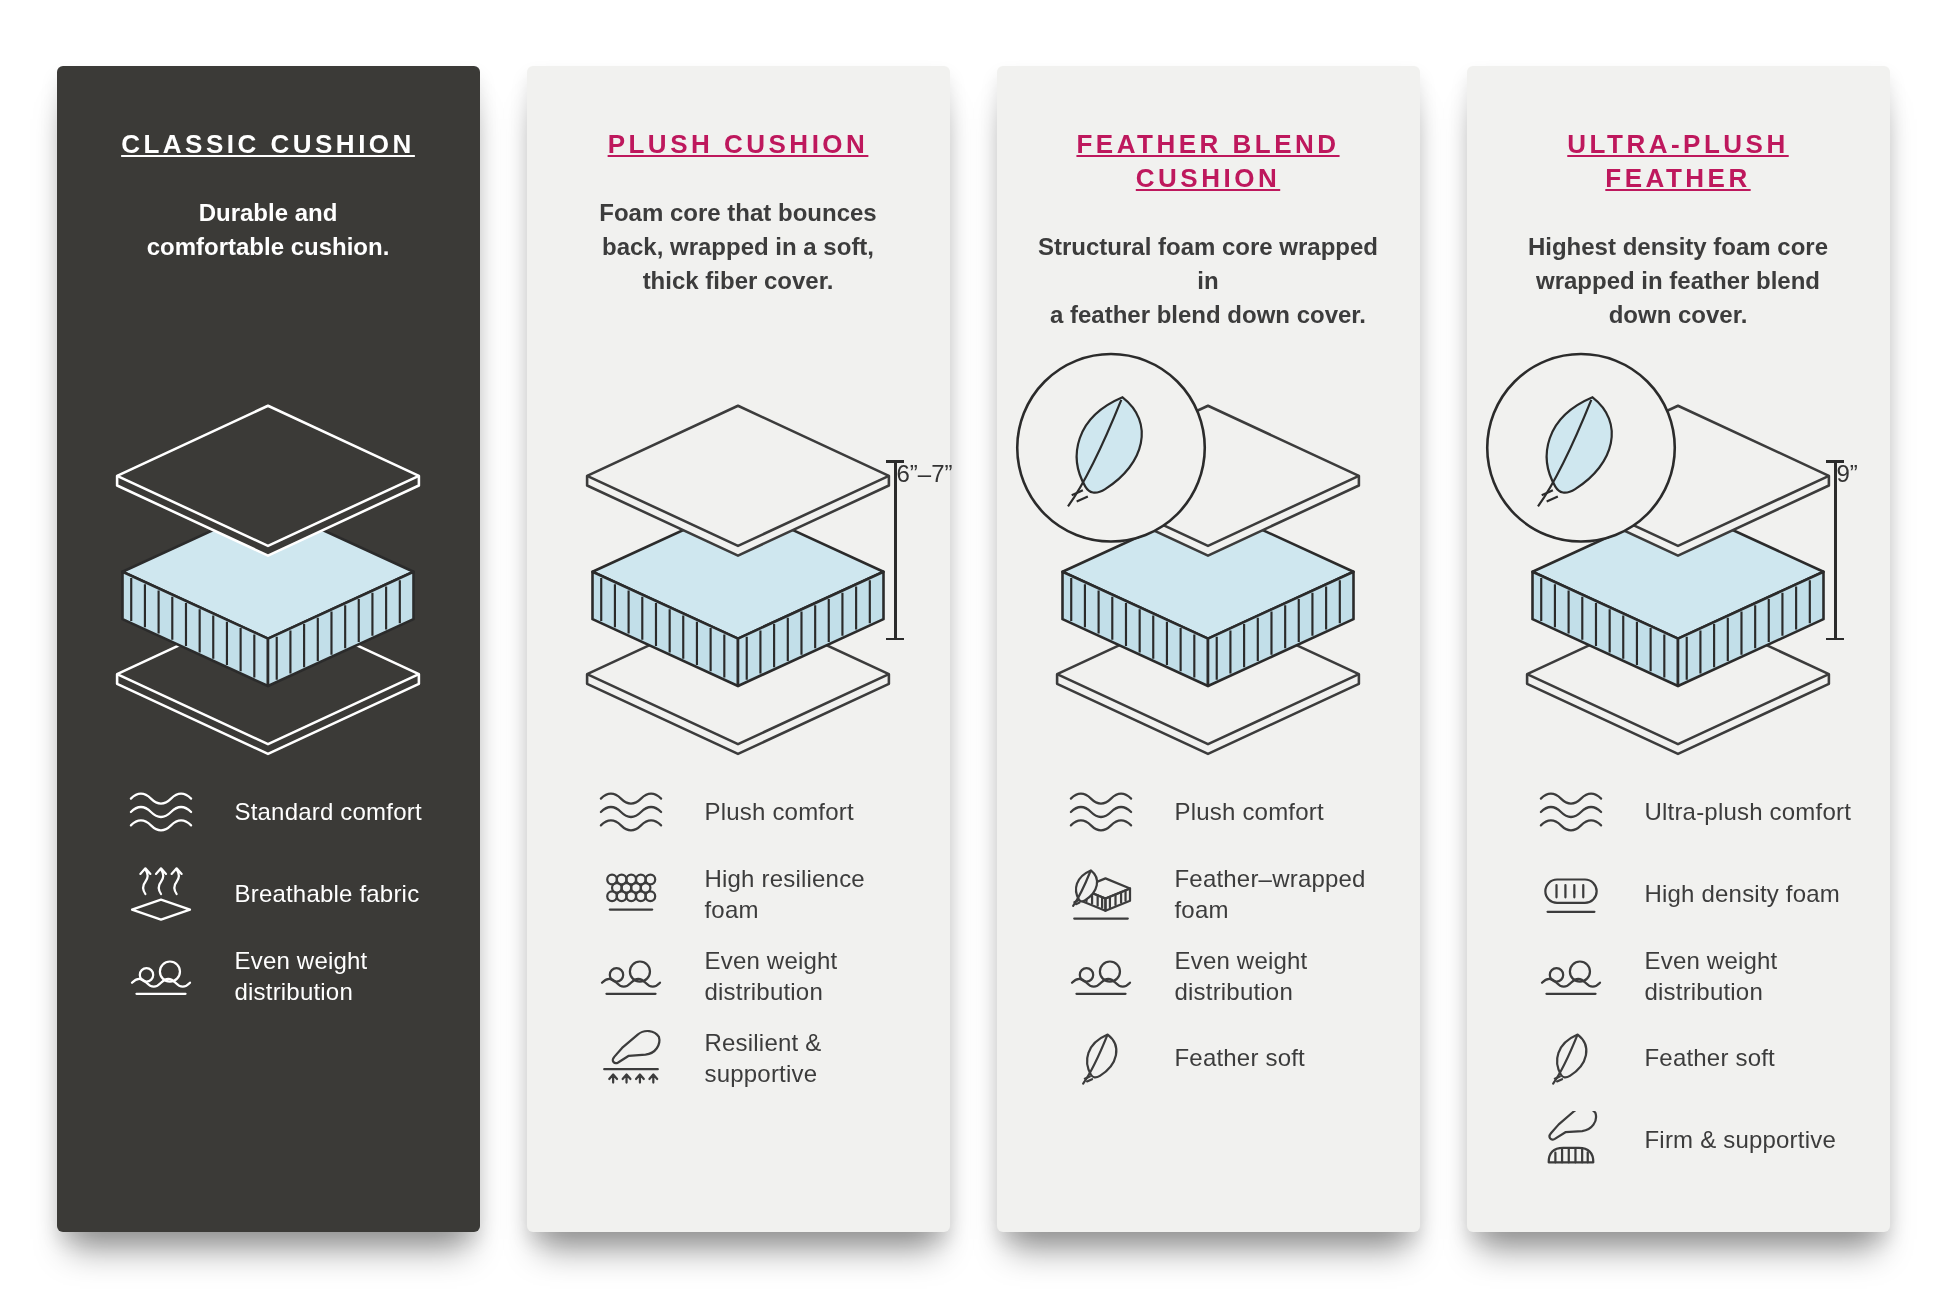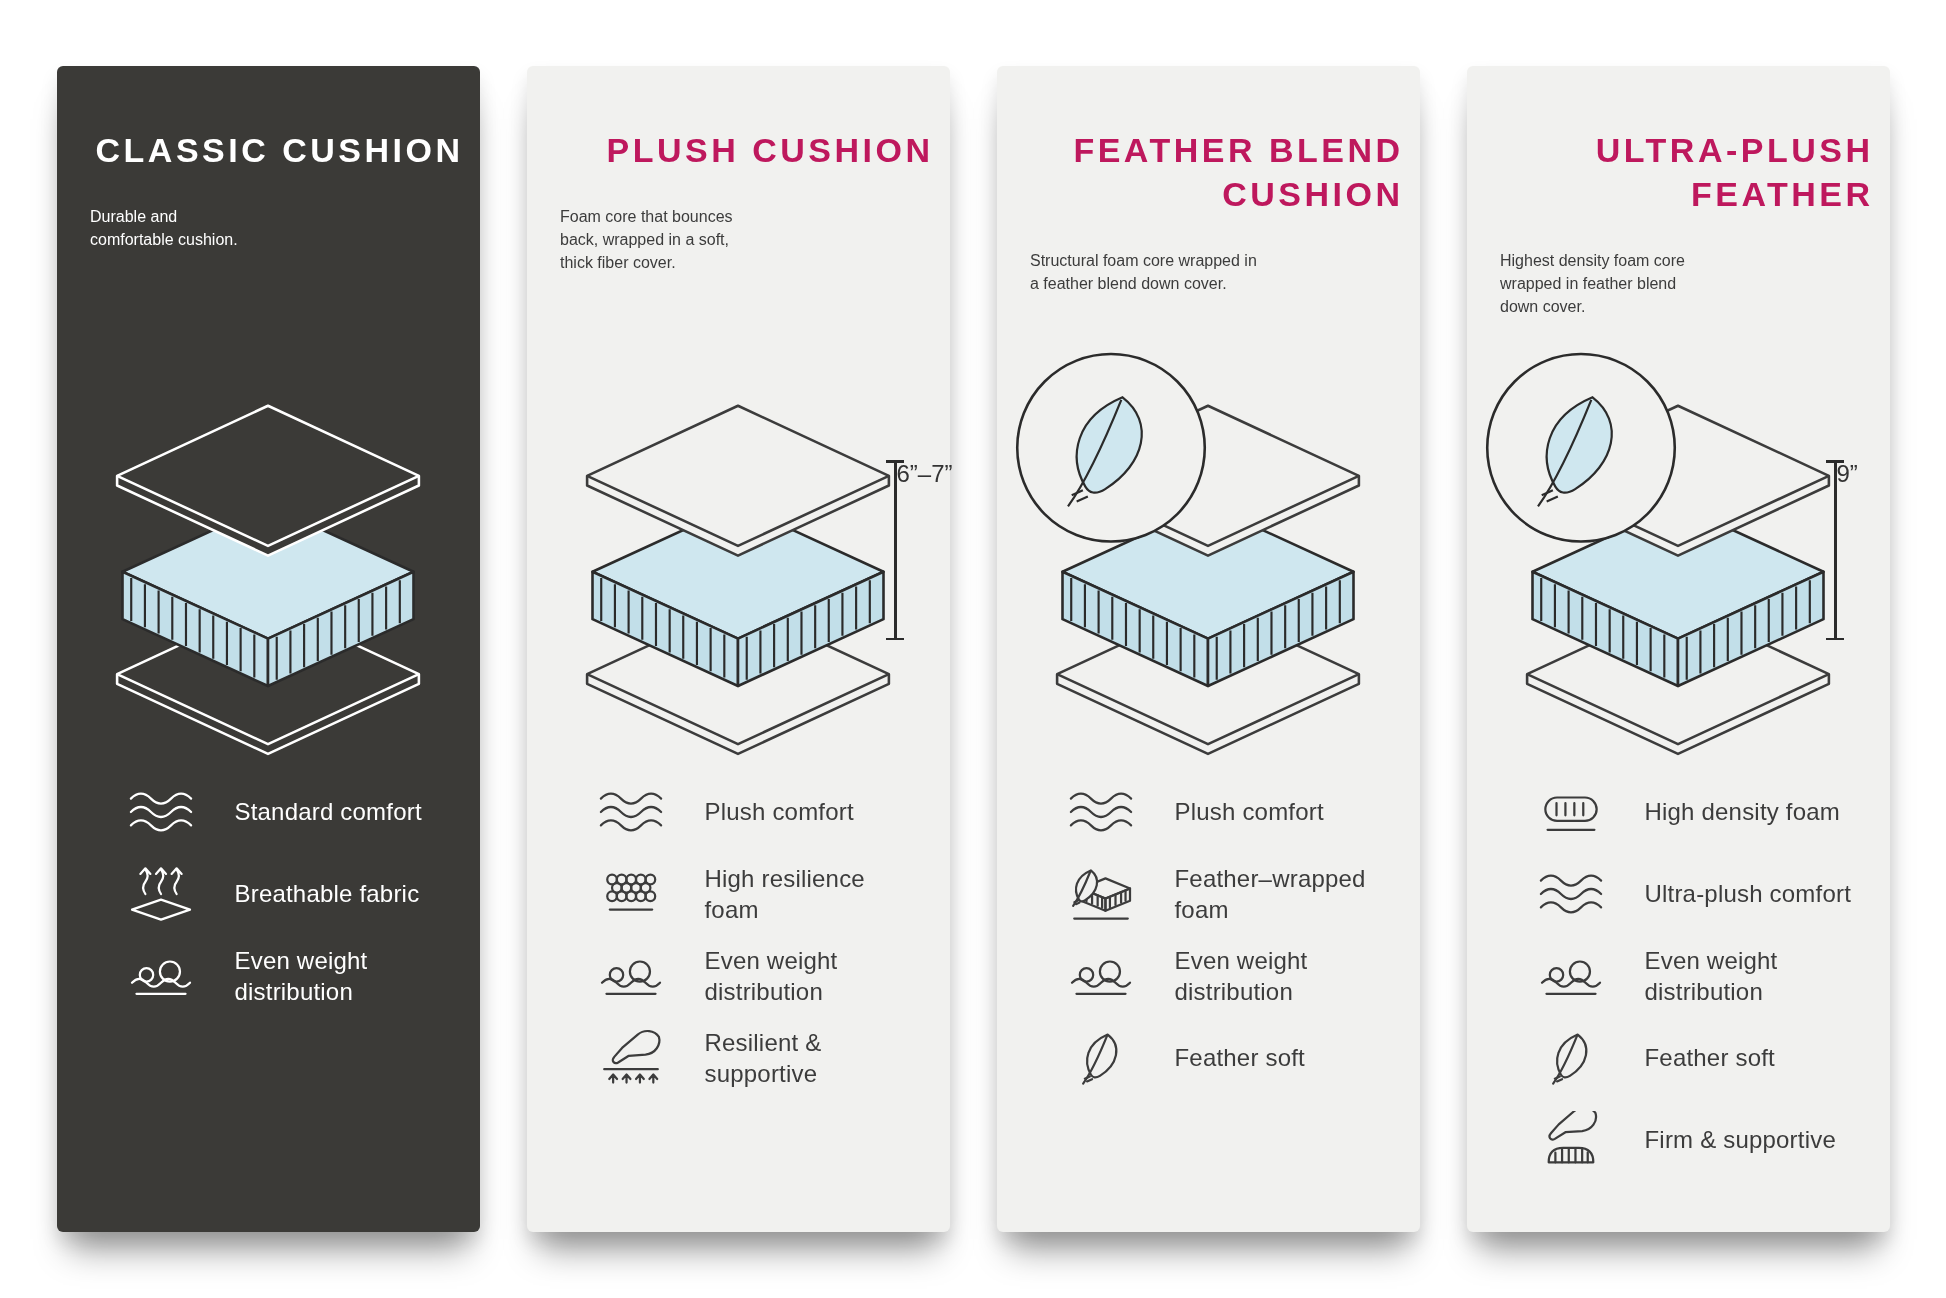--- a/index.html
+++ b/index.html
@@ -33,35 +33,37 @@
   }
   .panel--dark {
     background: var(--dark-panel, #3b3a37);
     color: #ffffff;
     --plate-fill: var(--dark-panel, #3b3a37);
   }
 
   .panel-header { height: 278px; padding-top: 62px; }
   .panel-title {
     margin: 0;
-    font-size: 34px; font-weight: 700;
+    font-size: 26px; font-weight: 700;
     letter-spacing: 3.5px;
     line-height: 1.3;
-    text-align: right;
+    text-align: center;
     white-space: pre-line;
     color: inherit;
+    text-decoration: underline;
   }
   .panel--light .panel-title { color: #be185d; }
   .panel-description {
     margin: 34px auto 0;
     max-width: 356px;
-    font-size: 16px;
+    font-size: 24px;
     line-height: 1.42;
-    text-align: left;
+    text-align: center;
     white-space: pre-line;
+    font-weight: bold;
   }
 
   .illustration { position: relative; width: 388px; margin: 0 auto; }
   .cushion-svg { display: block; width: 388px; height: 421px; }
 
   .plate { fill: var(--plate-fill, #f1f1ef); stroke: currentColor; stroke-width: 2.4; stroke-linejoin: round; }
   .edge  { fill: none; stroke: currentColor; stroke-width: 2.4; stroke-linejoin: round; }
   .foam-top  { fill: var(--foam-blue, #cfe7ef); stroke: var(--line-dark, #2b2b2b); stroke-width: 2.4; stroke-linejoin: round; }
   .foam-side { fill: var(--foam-side, #c2dfe9); stroke: var(--line-dark, #2b2b2b); stroke-width: 2.4; stroke-linejoin: round; }
   .hatch { fill: none; stroke: var(--line-dark, #2b2b2b); stroke-width: 2; }
@@ -411,29 +413,29 @@
 
       <div class="measure">
         <div class="measure-line"></div>
         <span class="measure-label">9”</span>
       </div>
     </div>
 
     <ul class="feature-list">
         <li class="feature-row">
     <svg class="feature-icon" aria-hidden="true">
+            <use href="#waves-icon"></use>
+          </svg>
+    <span class="feature-label">Ultra-plush comfort</span>
+  </li>
+        <li class="feature-row">
+    <svg class="feature-icon" aria-hidden="true">
             <use href="#density-foam-icon"></use>
           </svg>
     <span class="feature-label">High density foam</span>
-  </li>
-        <li class="feature-row">
-    <svg class="feature-icon" aria-hidden="true">
-            <use href="#waves-icon"></use>
-          </svg>
-    <span class="feature-label">Ultra-plush comfort</span>
   </li>
         <li class="feature-row">
     <svg class="feature-icon" aria-hidden="true">
             <use href="#weight-icon"></use>
           </svg>
     <span class="feature-label">Even weight
 distribution</span>
   </li>
         <li class="feature-row">
     <svg class="feature-icon" aria-hidden="true">

